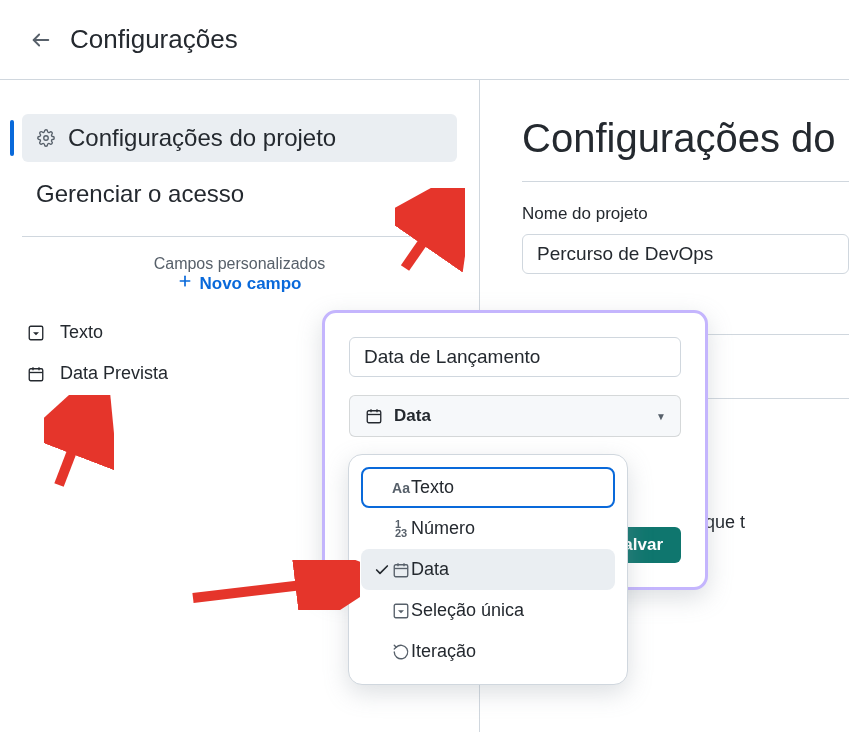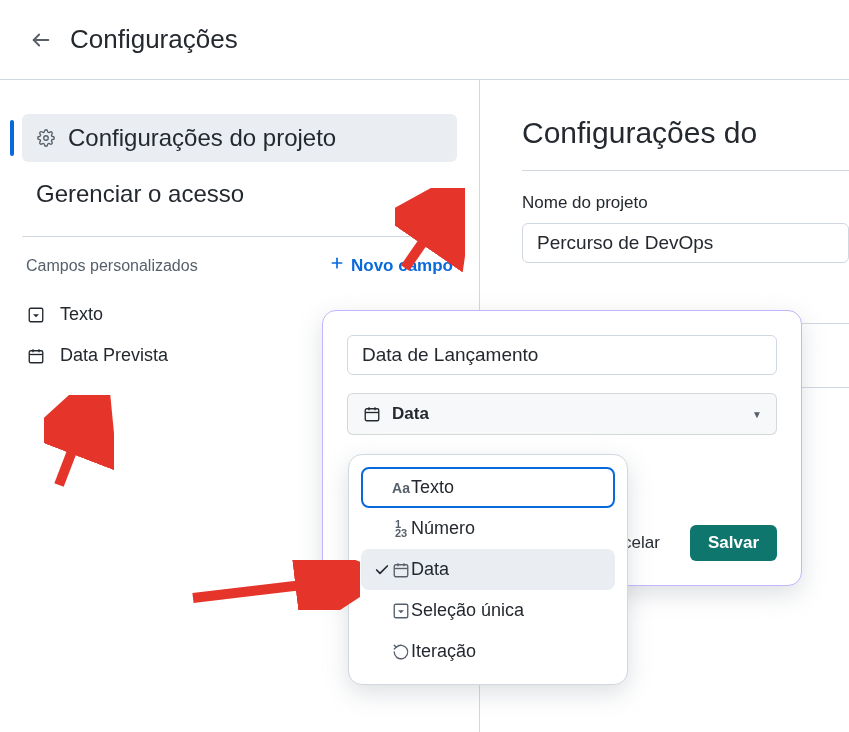--- a/index.html
+++ b/index.html
@@ -61,20 +61,21 @@
   .section-divider {
     border: none;
     border-top: 1px solid #d0d7de;
     margin: 18px 0 18px 0;
   }
   .custom-fields-header {
     display: flex;
     justify-content: space-between;
     align-items: center;
     padding: 0 4px 18px 4px;
+    flex-direction: column;
   }
   .cf-title {
     font-size: 16px;
     color: #57606a;
   }
   .new-field-link {
     display: flex;
     align-items: center;
     gap: 6px;
     font-size: 17px;
@@ -89,21 +90,21 @@
     padding: 10px 4px;
     font-size: 18px;
     cursor: pointer;
   }
   .main {
     flex: 1;
     padding: 36px 0 0 42px;
     overflow: hidden;
   }
   .main-title {
-    font-size: 30px;
+    font-size: 40px;
     font-weight: 400;
     color: #24292f;
     margin-bottom: 20px;
     white-space: nowrap;
   }
   hr.main-div {
     border: none;
     border-top: 1px solid #d0d7de;
     margin: 0 0 22px 0;
   }
@@ -143,23 +144,23 @@
     font-size: 18px;
     color: #24292f;
     margin-left: 60px;
     white-space: nowrap;
   }
   
   .popover {
     position: absolute;
     left: 322px;
     top: 310px;
-    width: 480px;
+    width: 386px;
     background: #fff;
-    border: 1px solid #c4b5fd;
+    border: 3px solid #c4b5fd;
     border-radius: 14px;
     box-shadow: 0 8px 24px rgba(140,149,159,0.3);
     padding: 24px;
     z-index: 20;
   }
   .popover .text-input { margin-bottom: 18px; }
   .type-select {
     display: flex;
     align-items: center;
     justify-content: space-between;

